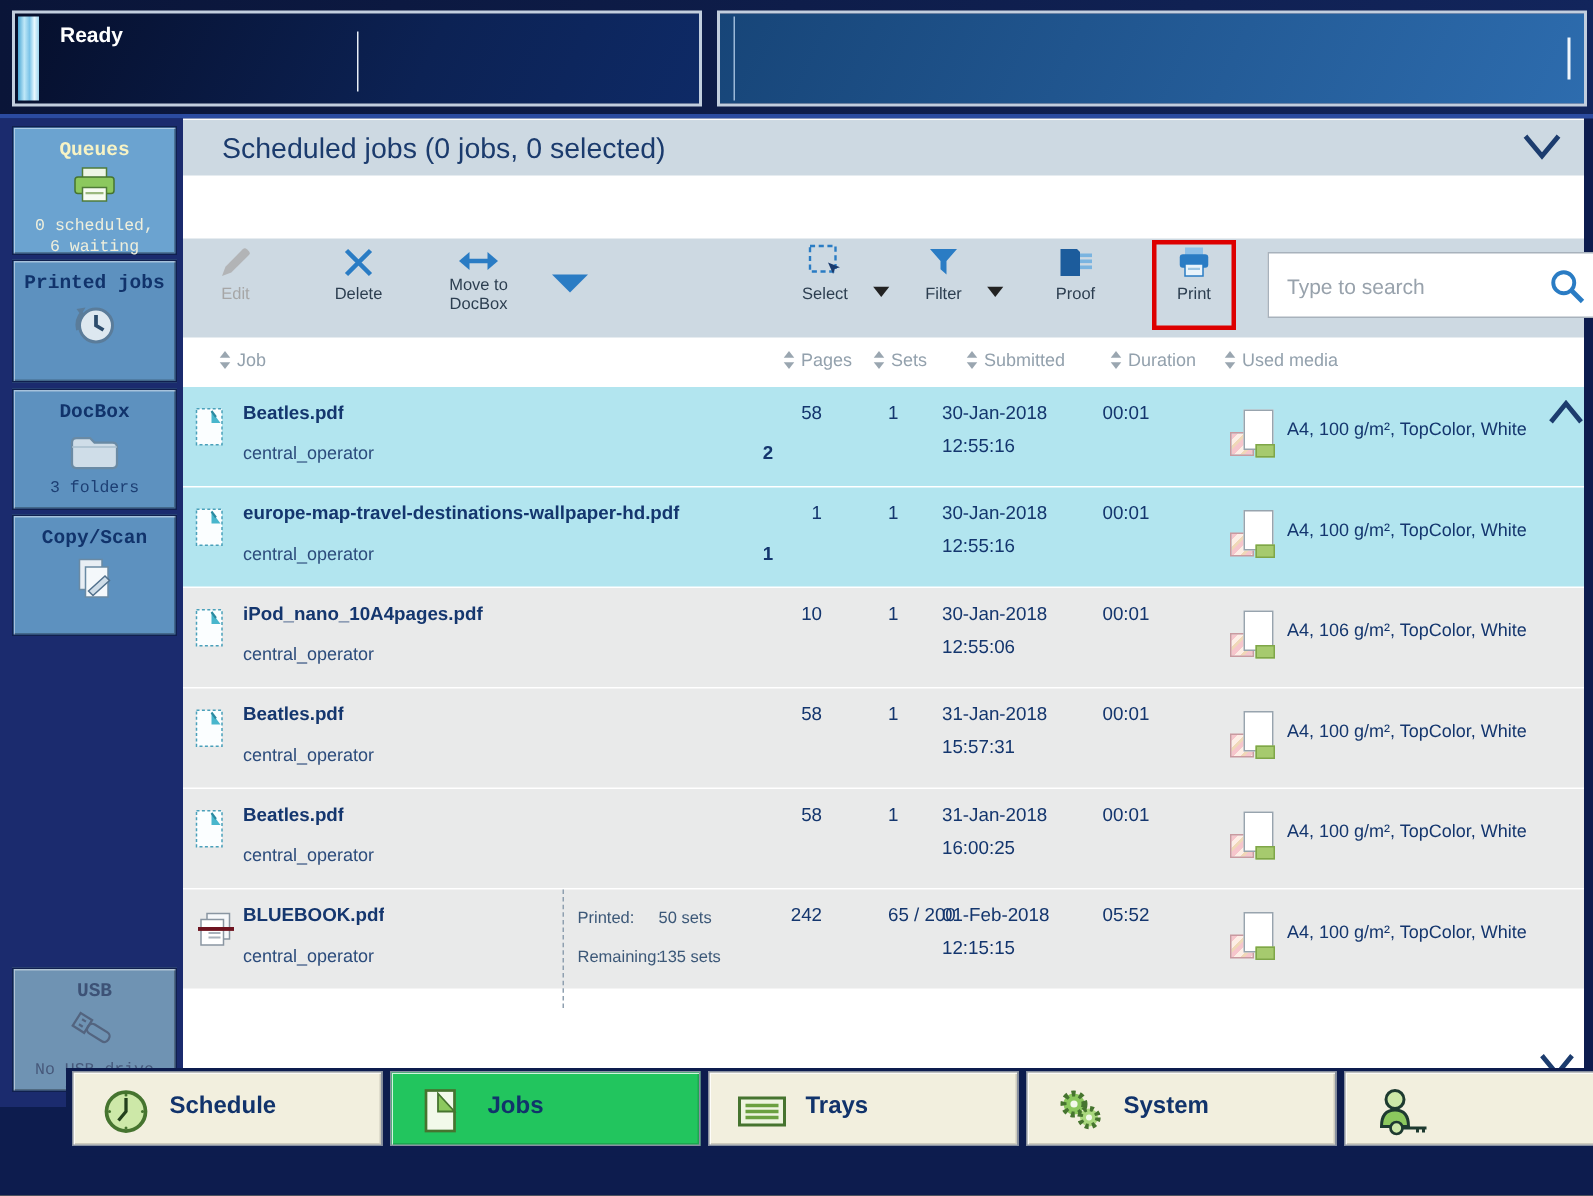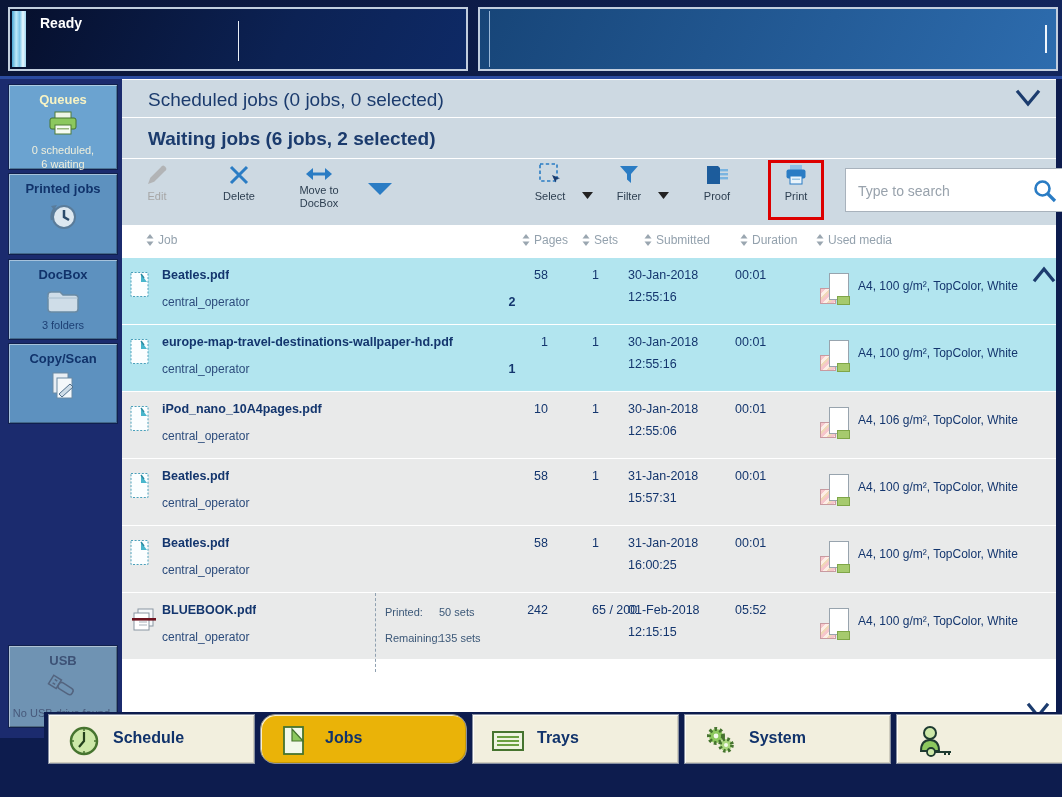--- a/index.html
+++ b/index.html
@@ -12,21 +12,21 @@
           background:linear-gradient(115deg,#060f2c 0%,#0c2254 60%,#0e2a66 100%);}
   .status-stripe{position:absolute;left:2px;top:2px;bottom:2px;width:14px;
           background:linear-gradient(90deg,#4aa6d4 0%,#bfe8f8 30%,#7cc4e8 55%,#e8f8ff 78%,#9ed4ee 100%);}
   .status-text{position:absolute;left:30px;top:6px;color:#fff;font-weight:bold;font-size:14px;}
   .status-div{position:absolute;left:228px;top:12px;width:1px;height:40px;background:#e8eef6;}
   .info-panel{position:absolute;left:478px;top:7px;width:576px;height:60px;border:2px solid #c2cede;
           background:linear-gradient(115deg,#174578,#2d6cae);}
   .info-line{position:absolute;left:9px;top:2px;bottom:2px;width:1px;background:#9ab8d8;}
   .info-marker{position:absolute;right:9px;top:16px;width:2px;height:28px;background:#f0f6fc;}
   
-  .sidebar{position:absolute;left:0;top:79px;width:122px;height:659px;background:#1b2b6e;}
+  .sidebar{position:absolute;left:0;top:79px;width:122px;height:659px;background:#1b2b6e;font-family:Liberation Mono, monospace;}
   .side-btn{position:absolute;left:8px;width:110px;background:#5d91bf;border:1px solid #10204e;box-sizing:border-box;
           box-shadow:inset 1px 1px 0 rgba(255,255,255,.45),inset -1px -1px 0 rgba(0,0,0,.28);text-align:center;cursor:pointer;}
   .side-btn.selected{background:#6ba3d0;}
   .side-btn.disabled{background:#6f93b3;}
   .side-btn .t1{font-weight:bold;font-size:13px;color:#11336b;margin-top:7px;}
   .side-btn.selected .t1{color:#f7f3c4;}
   .side-btn.disabled .t1{color:#3d5276;}
   .side-btn .sub{font-size:11px;color:#1d3f74;line-height:14px;}
   .side-btn.selected .sub{color:#efefdc;}
   .side-btn.disabled .sub{color:#47597b;}
@@ -74,21 +74,21 @@
   .mi i{position:absolute;display:block;}
   .mi .sheet{left:9px;top:0;width:18px;height:25px;background:#fff;border:1px solid #98a4ae;}
   .mi .swatch{left:0;top:15px;width:14px;height:14px;border:1px solid #c89aa0;
       background:repeating-linear-gradient(135deg,#f6c6cc 0 3px,#fdeee6 3px 6px,#f0d8b8 6px 8px);}
   .mi .chip{left:17px;top:23px;width:11px;height:7px;background:#a6ca6e;border:1px solid #7fa648;}
   .scroll-chev{position:absolute;cursor:pointer;}
   
   .footer{position:absolute;left:0;top:712px;width:1062px;height:59px;background:#0d1c4e;margin-left:44px;}
   .tab{position:absolute;top:2px;width:207px;height:50px;background:#f2efde;border:1px solid #8890a0;box-sizing:border-box;
       box-shadow:inset 1px 1px 0 rgba(255,255,255,.8),inset -1px -1px 0 rgba(0,0,0,.15);cursor:pointer;}
-  .tab.active{background:#eab308;border-radius:15px;}
+  .tab.active{background:#22c55e;}
   .tab .tl{position:absolute;left:64px;top:14px;font-weight:bold;font-size:16px;color:#11336b;}
   .tab .tic{position:absolute;left:18px;top:9px;}
 </style>
 </head>
 <body>
 
 <div class="page">
 
   <div class="topbar">
     <div class="status-panel">
@@ -168,23 +168,20 @@
 
   <div class="content-bg"></div>
 
   <div class="secbar" style="top:80px;height:37px;">
     <div class="t" style="top:9px;">Scheduled jobs (0 jobs, 0 selected)</div>
     <svg class="scroll-chev" style="left:890px;top:8px;position:absolute;" width="32" height="22" viewBox="0 0 32 22">
       <path class="chev" d="M6 4 L16 16 L26 4"></path>
     </svg>
   </div>
 
-  <div class="secbar" style="top:118px;height:40px;">
-    <div class="t" style="top:10px;font-weight:bold;">Waiting jobs (6 jobs, 2 selected)</div>
-  </div>
 
   <div class="toolbar">
     <div class="tb disabled" style="left:10px;width:50px;">
       <div class="ic">
         <svg width="24" height="24" viewBox="0 0 24 24">
             <path d="M3 21 l2.3-6.2 L16.8 3.2 a2 2 0 0 1 2.8 0 l1.2 1.2 a2 2 0 0 1 0 2.8 L9.2 18.7 Z" fill="#b2b4b6"></path>
           </svg>
       </div>
       <div class="lb">Edit</div>
     </div>

